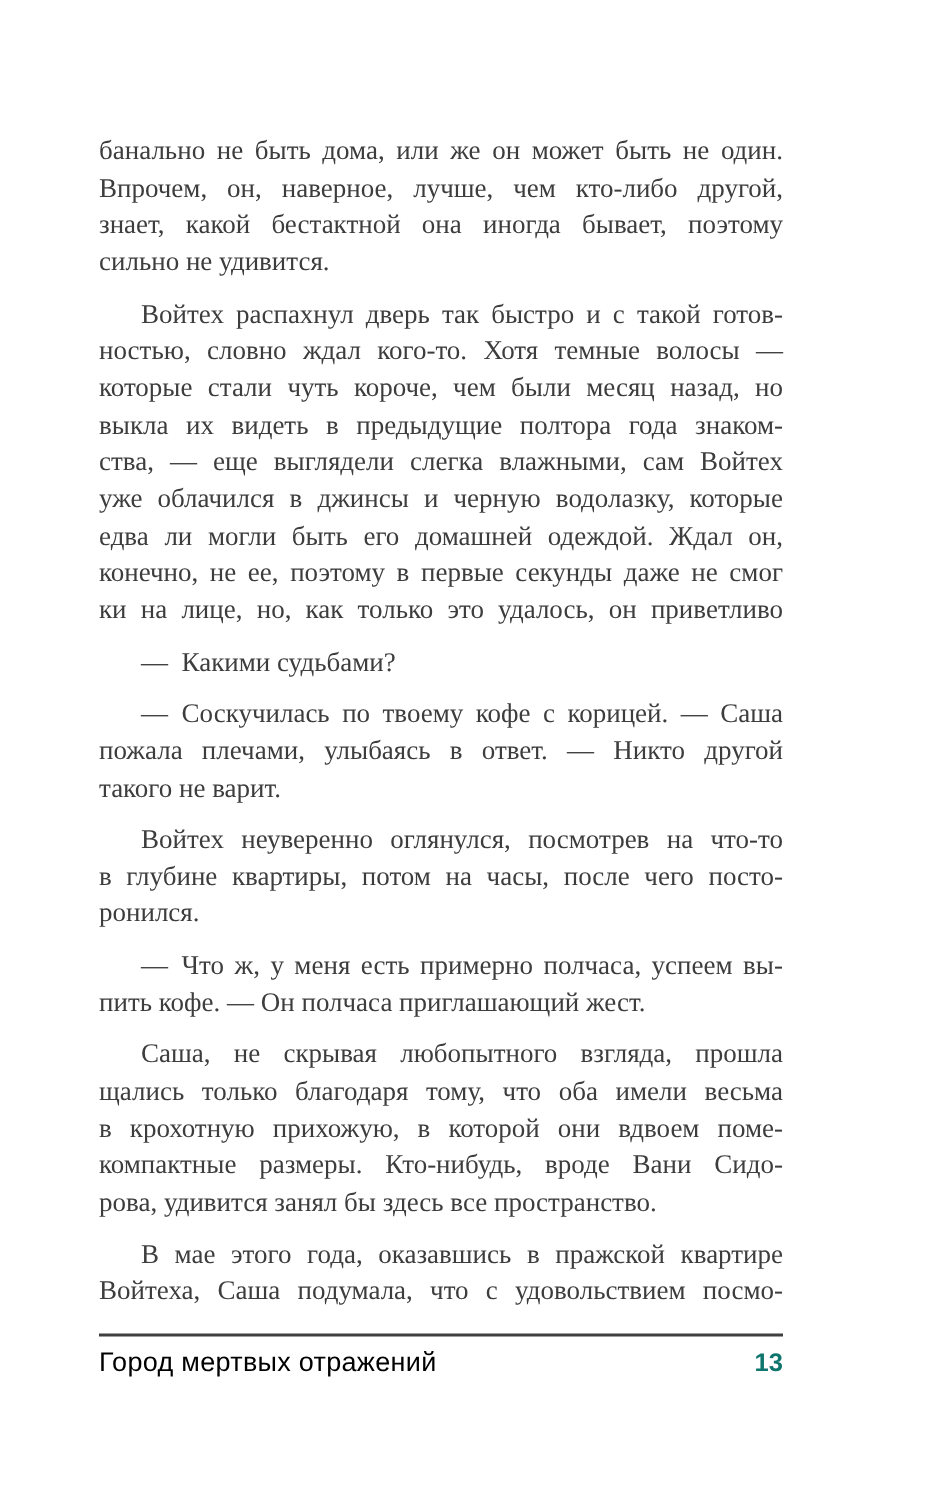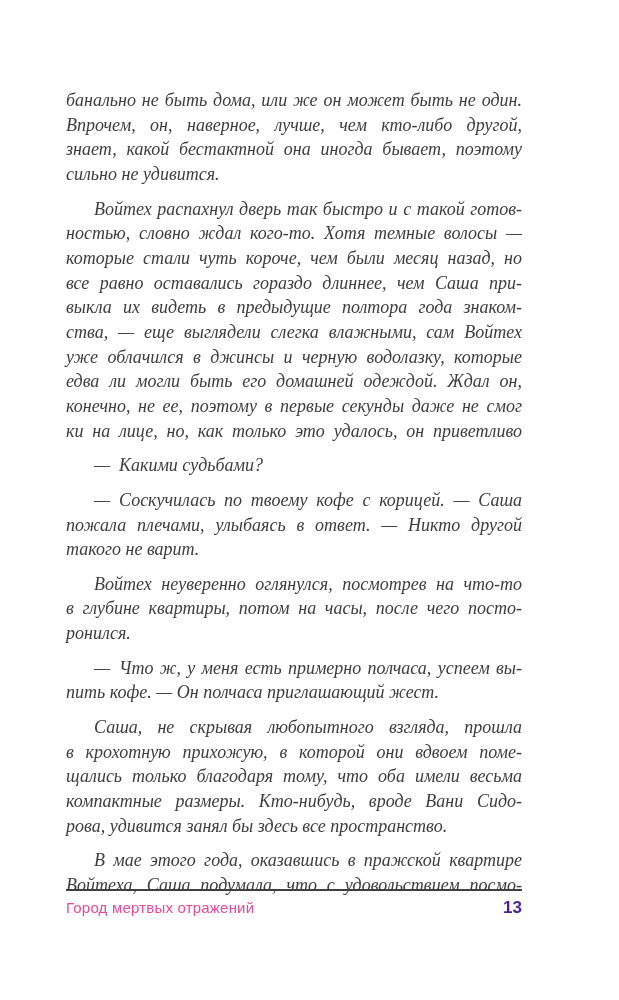--- a/index.html
+++ b/index.html
@@ -20,21 +20,20 @@
   }
   .text-block {
     position: absolute;
     left: 66px;
     top: 88px;
     width: 456px;
     font-family: "Liberation Serif", "DejaVu Serif", serif;
     font-size: 18px;
     line-height: 24.65px;
     color: #3d3d3d;
-    font-style: italic;
   }
   .line {
     text-align: justify;
     text-align-last: justify;
     white-space: normal;
   }
   .line.para-end {
     text-align-last: left;
   }
   .line.indent {
@@ -53,62 +52,61 @@
     width: 100%;
   }
   .footer-row {
     margin-top: 7px;
     display: flex;
     justify-content: space-between;
     align-items: baseline;
     font-family: "Liberation Sans", sans-serif;
   }
   .running-title {
-    color: #ec4899;
-    font-size: 15px;
+    color: #000000;
+    font-size: 18px;
     letter-spacing: 0.2px;
   }
   .page-number {
-    color: #4c1d95;
+    color: #0f766e;
     font-size: 17px;
     font-weight: bold;
   }
 </style>
 </head>
 <body>
 
 <div class="page">
 
   <main class="text-block" id="text-block">
       <div class="line">банально не быть дома, или же он может быть не один.</div>
       <div class="line">Впрочем, он, наверное, лучше, чем кто-либо другой,</div>
       <div class="line">знает, какой бестактной она иногда бывает, поэтому</div>
       <div class="line para-end">сильно не удивится.</div>
       <div class="line indent">Войтех распахнул дверь так быстро и с такой готов-</div>
       <div class="line">ностью, словно ждал кого-то. Хотя темные волосы —</div>
       <div class="line">которые стали чуть короче, чем были месяц назад, но</div>
-      <div class="line">все равно оставались гораздо длиннее, чем Саша при-</div>
       <div class="line">выкла их видеть в предыдущие полтора года знаком-</div>
       <div class="line">ства, — еще выглядели слегка влажными, сам Войтех</div>
       <div class="line">уже облачился в джинсы и черную водолазку, которые</div>
       <div class="line">едва ли могли быть его домашней одеждой. Ждал он,</div>
       <div class="line">конечно, не ее, поэтому в первые секунды даже не смог</div>
       <div class="line">ки на лице, но, как только это удалось, он приветливо</div>
       <div class="line indent para-end">— Какими судьбами?</div>
       <div class="line indent">— Соскучилась по твоему кофе с корицей. — Саша</div>
       <div class="line">пожала плечами, улыбаясь в ответ. — Никто другой</div>
       <div class="line para-end">такого не варит.</div>
       <div class="line indent">Войтех неуверенно оглянулся, посмотрев на что-то</div>
       <div class="line">в глубине квартиры, потом на часы, после чего посто-</div>
       <div class="line para-end">ронился.</div>
       <div class="line indent">— Что ж, у меня есть примерно полчаса, успеем вы-</div>
       <div class="line para-end">пить кофе. — Он полчаса приглашающий жест.</div>
       <div class="line indent">Саша, не скрывая любопытного взгляда, прошла</div>
+      <div class="line">щались только благодаря тому, что оба имели весьма</div>
       <div class="line">в крохотную прихожую, в которой они вдвоем поме-</div>
-      <div class="line">щались только благодаря тому, что оба имели весьма</div>
       <div class="line">компактные размеры. Кто-нибудь, вроде Вани Сидо-</div>
       <div class="line para-end">рова, удивится занял бы здесь все пространство.</div>
       <div class="line indent">В мае этого года, оказавшись в пражской квартире</div>
       <div class="line">Войтеха, Саша подумала, что с удовольствием посмо-</div>
     </main>
 
   <footer class="footer">
     <div class="footer-rule"></div>
     <div class="footer-row">
       <span class="running-title">Город мертвых отражений</span>

